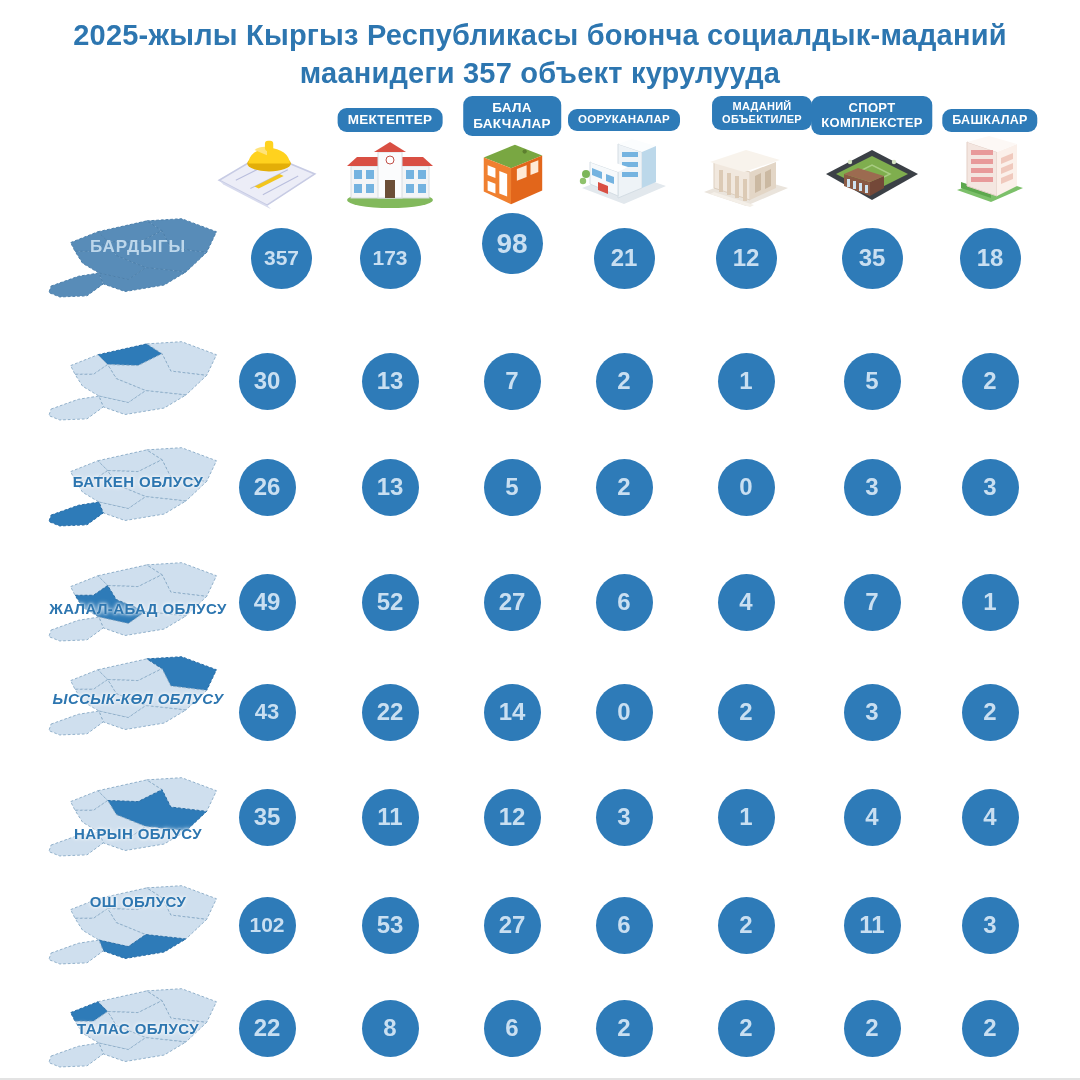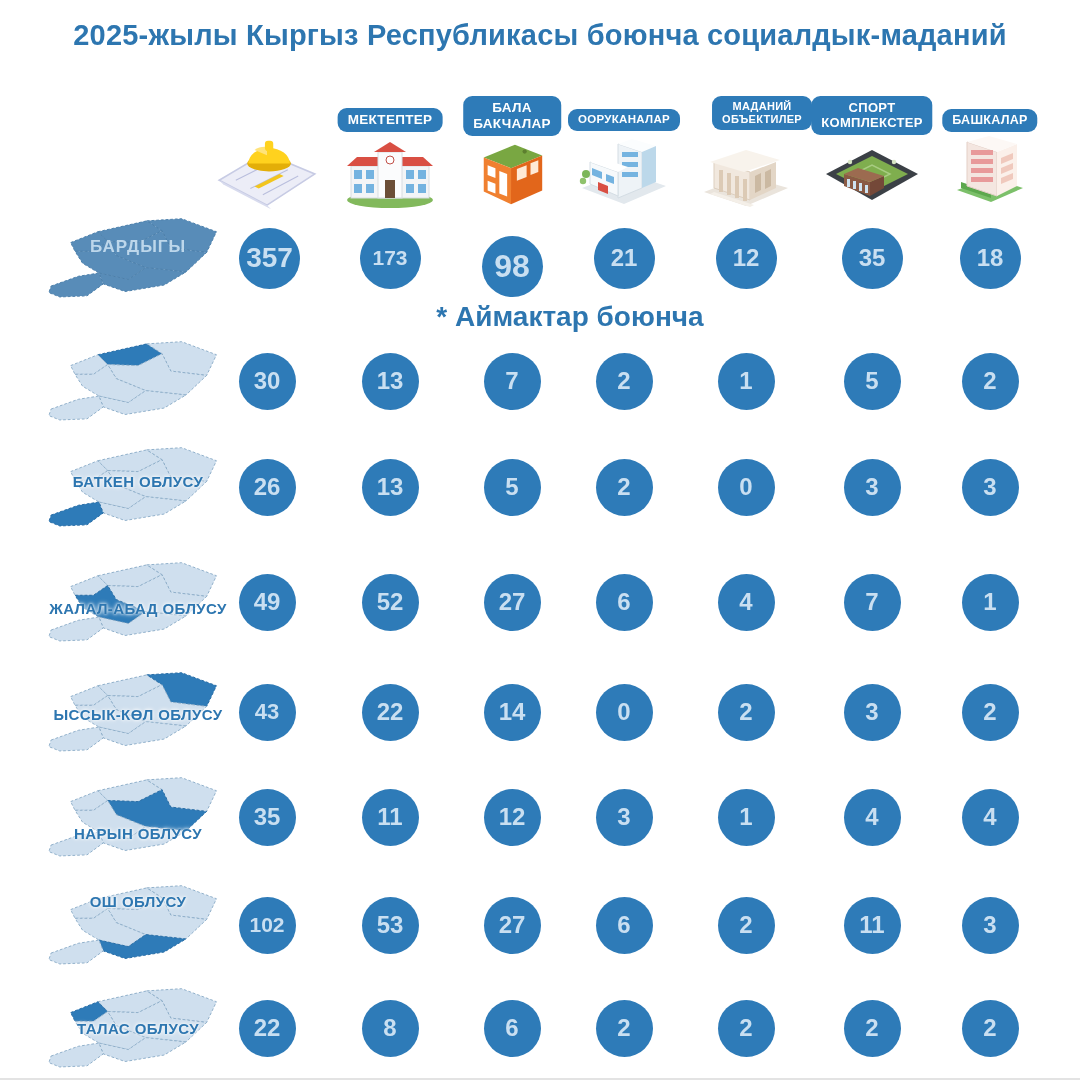--- a/index.html
+++ b/index.html
@@ -37,22 +37,22 @@
     display:flex;align-items:center;justify-content:center;
   }
   .bottom-edge{position:absolute;left:0;bottom:0;width:100%;height:2px;background:#e3e3e3;}
 </style>
 </head>
 <body>
 
 <div class="canvas" style="--accent: #2e7bb8; --title-blue: #2d76b0; --circle-text: #c9dff1;">
   <div class="title">
     <div>2025-жылы Кыргыз Республикасы боюнча социалдык-маданий</div>
+    <div>маанидеги 357 объект курулууда</div>
   </div>
-  <div class="subtitle">* Аймактар боюнча</div>
   <div id="header-area">
       <div class="icon-slot" style="left: 267px; top: 122px; width: 104px;">
     <svg viewBox="0 0 100 85" width="104">
       <polygon points="4,56 48,30 96,50 50,80" fill="#ecedf7" stroke="#c7cbe4" stroke-width="1.5"></polygon>
       <polygon points="4,56 8,60 54,84 50,80" fill="#d8dbee"></polygon>
       <path d="M20,56 L52,40 M34,64 L70,46 M46,70 L80,52" stroke="#b9bedd" stroke-width="1" fill="none"></path>
       <polygon points="38,62 62,50 66,52 42,64" fill="#f2c51d"></polygon>
       <ellipse cx="52" cy="40" rx="21" ry="7.5" fill="#e3ae08"></ellipse>
       <path d="M32,40 a20,15 0 0 1 40,0 z" fill="#ffd21e"></path>
       <path d="M38,27 a14,10 0 0 1 12,-3 l0,8 z" fill="#ffe37a"></path>
@@ -165,23 +165,23 @@
           <polygon points="55,20 100,10 114,19 92,30 64,29" fill="#588cb8" stroke="#4d80ab" stroke-width="0.9" stroke-dasharray="2.5,1.8" stroke-linejoin="round"></polygon>
           <polygon points="100,10 132,8 164,20 155,39 122,35 114,19" fill="#588cb8" stroke="#4d80ab" stroke-width="0.9" stroke-dasharray="2.5,1.8" stroke-linejoin="round"></polygon>
           <polygon points="30,30 55,20 64,29 51,38 34,38" fill="#588cb8" stroke="#4d80ab" stroke-width="0.9" stroke-dasharray="2.5,1.8" stroke-linejoin="round"></polygon>
           <polygon points="64,29 92,30 114,19 122,35 155,39 136,57 99,53 72,42" fill="#588cb8" stroke="#4d80ab" stroke-width="0.9" stroke-dasharray="2.5,1.8" stroke-linejoin="round"></polygon>
           <polygon points="34,38 51,38 64,29 72,42 99,53 83,64 56,58 41,49" fill="#588cb8" stroke="#4d80ab" stroke-width="0.9" stroke-dasharray="2.5,1.8" stroke-linejoin="round"></polygon>
           <polygon points="56,58 83,64 99,53 136,57 116,69 80,75 60,68" fill="#588cb8" stroke="#4d80ab" stroke-width="0.9" stroke-dasharray="2.5,1.8" stroke-linejoin="round"></polygon>
           <polygon points="12,70 37,61 56,58 60,68 45,79 20,80 10,76" fill="#588cb8" stroke="#4d80ab" stroke-width="0.9" stroke-dasharray="2.5,1.8" stroke-linejoin="round"></polygon>
         </svg>
         <div class="row-label light" style="top: 26px; white-space: pre-line;">БАРДЫГЫ</div>
       </div>
-      <div class="num-circle" style="width: 61px; height: 61px; left: 239px; top: 227.5px; font-size: 28px;">357</div>
+      <div class="num-circle" style="width: 61px; height: 61px; left: 251px; top: 227.5px; font-size: 21px;">357</div>
       <div class="num-circle" style="width: 61px; height: 61px; left: 359.5px; top: 227.5px; font-size: 21px;">173</div>
-      <div class="num-circle" style="width: 61px; height: 61px; left: 481.5px; top: 236px; font-size: 32px;">98</div>
+      <div class="num-circle" style="width: 61px; height: 61px; left: 481.5px; top: 213px; font-size: 28px;">98</div>
       <div class="num-circle" style="width: 61px; height: 61px; left: 593.5px; top: 227.5px; font-size: 24px;">21</div>
       <div class="num-circle" style="width: 61px; height: 61px; left: 715.5px; top: 227.5px; font-size: 24px;">12</div>
       <div class="num-circle" style="width: 61px; height: 61px; left: 841.5px; top: 227.5px; font-size: 24px;">35</div>
       <div class="num-circle" style="width: 61px; height: 61px; left: 959.5px; top: 227.5px; font-size: 24px;">18</div>
       <div class="map-box" style="top: 333px;">
         <svg width="185" height="100" viewBox="0 0 170 92" preserveAspectRatio="none">
           <polygon points="55,20 100,10 114,19 92,30 64,29" fill="#2e7bb8" stroke="#2a6ea6" stroke-width="0.9" stroke-dasharray="2.5,1.8" stroke-linejoin="round"></polygon>
           <polygon points="100,10 132,8 164,20 155,39 122,35 114,19" fill="#cfdfee" stroke="#8fafca" stroke-width="0.9" stroke-dasharray="2.5,1.8" stroke-linejoin="round"></polygon>
           <polygon points="30,30 55,20 64,29 51,38 34,38" fill="#cfdfee" stroke="#8fafca" stroke-width="0.9" stroke-dasharray="2.5,1.8" stroke-linejoin="round"></polygon>
           <polygon points="64,29 92,30 114,19 122,35 155,39 136,57 99,53 72,42" fill="#cfdfee" stroke="#8fafca" stroke-width="0.9" stroke-dasharray="2.5,1.8" stroke-linejoin="round"></polygon>
@@ -228,21 +228,21 @@
         </svg>
         <div class="row-label" style="top: 46px; white-space: pre-line;">ЖАЛАЛ-АБАД ОБЛУСУ</div>
       </div>
       <div class="num-circle" style="width: 57px; height: 57px; left: 238.5px; top: 573.5px; font-size: 24px;">49</div>
       <div class="num-circle" style="width: 57px; height: 57px; left: 361.5px; top: 573.5px; font-size: 24px;">52</div>
       <div class="num-circle" style="width: 57px; height: 57px; left: 483.5px; top: 573.5px; font-size: 24px;">27</div>
       <div class="num-circle" style="width: 57px; height: 57px; left: 595.5px; top: 573.5px; font-size: 24px;">6</div>
       <div class="num-circle" style="width: 57px; height: 57px; left: 717.5px; top: 573.5px; font-size: 24px;">4</div>
       <div class="num-circle" style="width: 57px; height: 57px; left: 843.5px; top: 573.5px; font-size: 24px;">7</div>
       <div class="num-circle" style="width: 57px; height: 57px; left: 961.5px; top: 573.5px; font-size: 24px;">1</div>
-      <div class="map-box" style="top: 664px;">
+      <div class="map-box" style="top: 648px; font-style: italic;">
         <svg width="185" height="100" viewBox="0 0 170 92" preserveAspectRatio="none">
           <polygon points="55,20 100,10 114,19 92,30 64,29" fill="#cfdfee" stroke="#8fafca" stroke-width="0.9" stroke-dasharray="2.5,1.8" stroke-linejoin="round"></polygon>
           <polygon points="100,10 132,8 164,20 155,39 122,35 114,19" fill="#2e7bb8" stroke="#2a6ea6" stroke-width="0.9" stroke-dasharray="2.5,1.8" stroke-linejoin="round"></polygon>
           <polygon points="30,30 55,20 64,29 51,38 34,38" fill="#cfdfee" stroke="#8fafca" stroke-width="0.9" stroke-dasharray="2.5,1.8" stroke-linejoin="round"></polygon>
           <polygon points="64,29 92,30 114,19 122,35 155,39 136,57 99,53 72,42" fill="#cfdfee" stroke="#8fafca" stroke-width="0.9" stroke-dasharray="2.5,1.8" stroke-linejoin="round"></polygon>
           <polygon points="34,38 51,38 64,29 72,42 99,53 83,64 56,58 41,49" fill="#cfdfee" stroke="#8fafca" stroke-width="0.9" stroke-dasharray="2.5,1.8" stroke-linejoin="round"></polygon>
           <polygon points="56,58 83,64 99,53 136,57 116,69 80,75 60,68" fill="#cfdfee" stroke="#8fafca" stroke-width="0.9" stroke-dasharray="2.5,1.8" stroke-linejoin="round"></polygon>
           <polygon points="12,70 37,61 56,58 60,68 45,79 20,80 10,76" fill="#cfdfee" stroke="#8fafca" stroke-width="0.9" stroke-dasharray="2.5,1.8" stroke-linejoin="round"></polygon>
         </svg>
         <div class="row-label" style="top: 42px; white-space: pre-line;">ЫССЫК-КӨЛ ОБЛУСУ</div>

